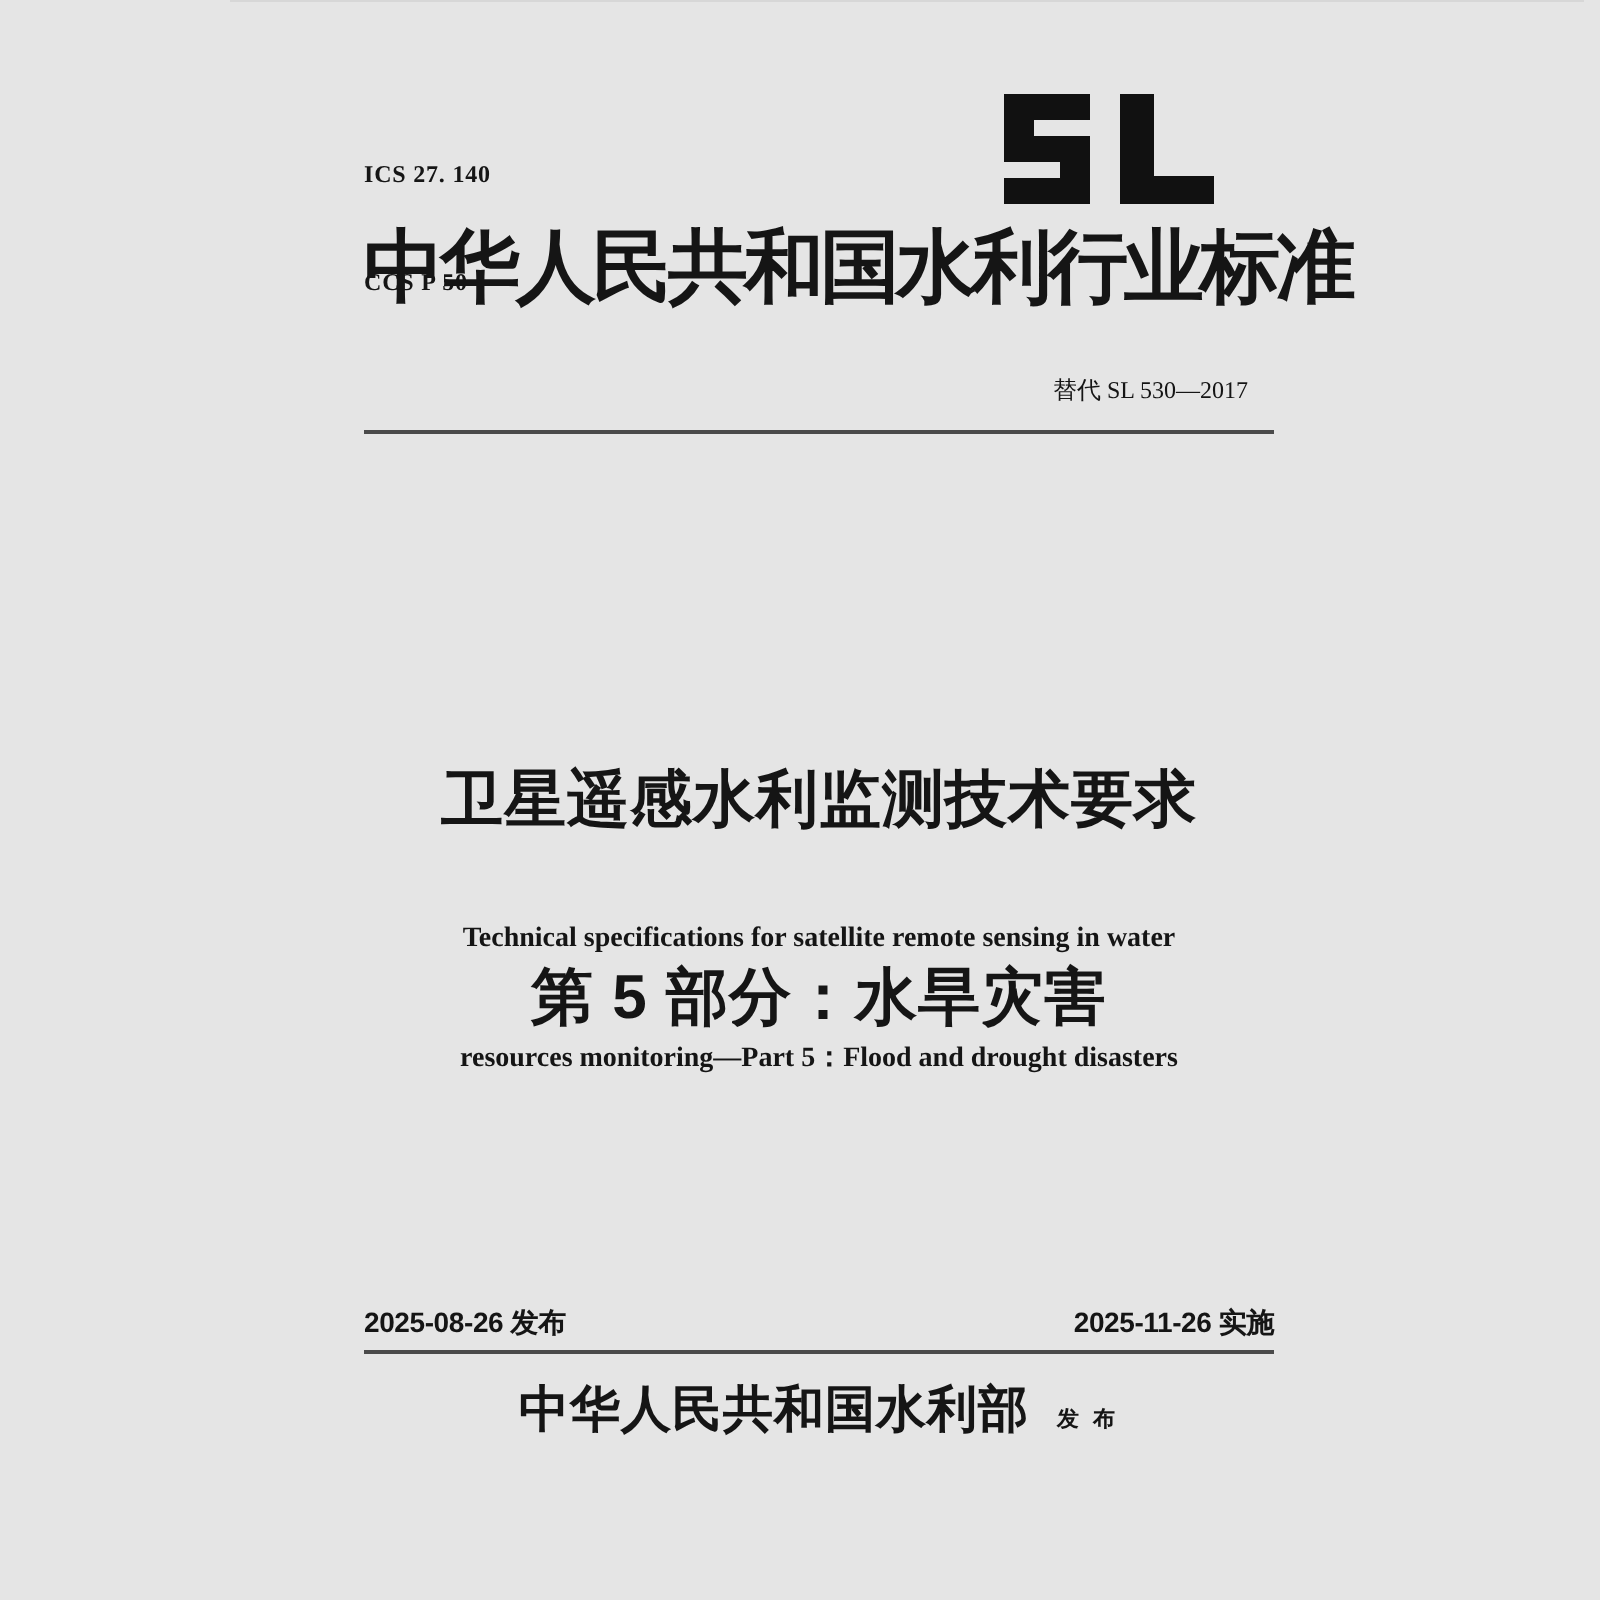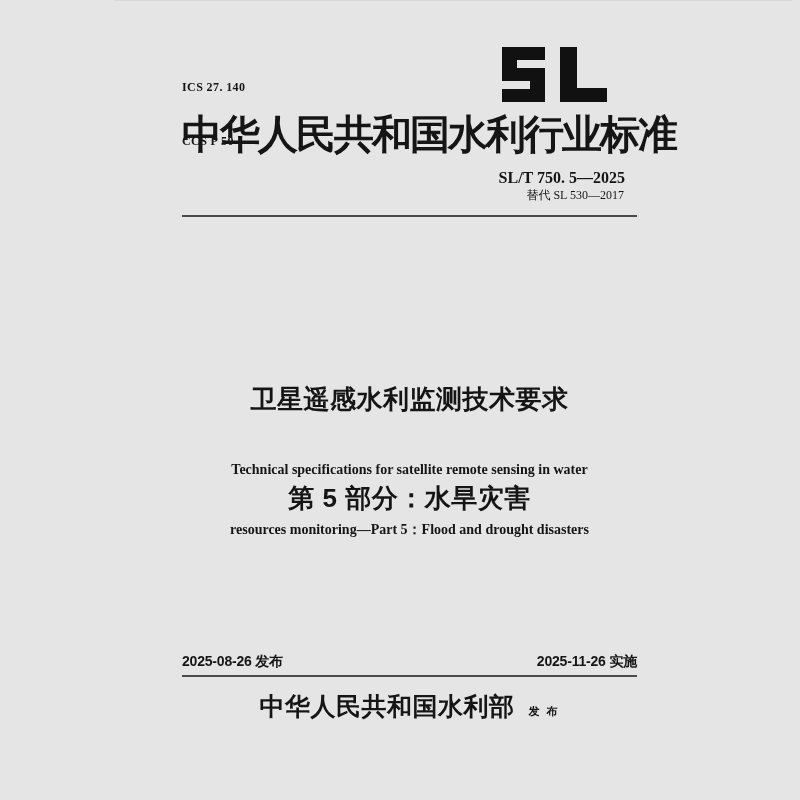--- a/index.html
+++ b/index.html
@@ -57,21 +57,21 @@
     white-space:pre;
   }
 
   .rule { left:0; width:100%; height:2px; background:#4a4a4a; }
   .rule-header { top:215px; }
   .rule-footer { top:675px; }
 
   .title-zh {
     left:0; top:317px; width:100%;
     text-align:center;
-    font-weight:bold; font-size:26px; line-height:33px;
+    font-weight:bold; font-size:31px; line-height:33px;
     letter-spacing:0.5px; white-space:pre;
     font-family:"Liberation Sans", sans-serif;
   }
 
   .title-en {
     left:0; top:420px; width:100%;
     text-align:center;
     font-family:"Liberation Serif", serif;
     font-weight:bold; font-size:14px; line-height:20px;
     white-space:pre;
@@ -83,21 +83,21 @@
     font-weight:bold; font-size:14px; line-height:18px;
     letter-spacing:-0.2px; white-space:pre;
   }
 
   .publisher-row {
     left:0; top:692px; width:100%;
     display:flex; justify-content:center; align-items:baseline;
     white-space:pre;
   }
   .publisher-name {
-    font-family:Liberation Serif, serif;
+    font-family:Liberation Mono, monospace;
     font-weight:bold; font-size:25px; line-height:30px;
     letter-spacing:0.5px;
   }
   .publish-label {
     font-weight:bold; font-size:11px; line-height:20px;
     letter-spacing:2px; margin-left:14px;
     font-family:"Liberation Sans", sans-serif;
   }
 </style>
 </head>
@@ -114,21 +114,20 @@
       <div>CCS P 50</div>
     </div>
 
     <svg class="sl-logo" viewBox="0 0 105 55" role="img" aria-label="SL">
       <path d="M0,0 L43,0 L43,13 L15,13 L15,21 L43,21 L43,55 L0,55 L0,42 L28,42 L28,34 L0,34 Z"></path>
       <path d="M58,0 L75,0 L75,41 L105,41 L105,55 L58,55 Z"></path>
     </svg>
 
     <div class="header-title">中华人民共和国水利行业标准</div>
 
-    <div class="std-number">SL/T 750. 5—2025</div>
 
     <div class="supersede">替代 SL 530—2017</div>
 
     <div class="rule rule-header"></div>
 
     <div class="title-zh">
       <div>卫星遥感水利监测技术要求</div>
       <div>第 5 部分：水旱灾害</div>
     </div>
 

